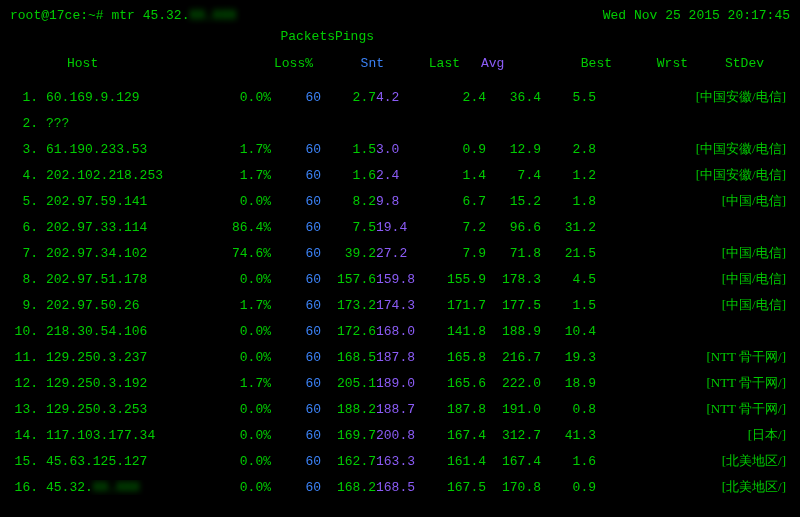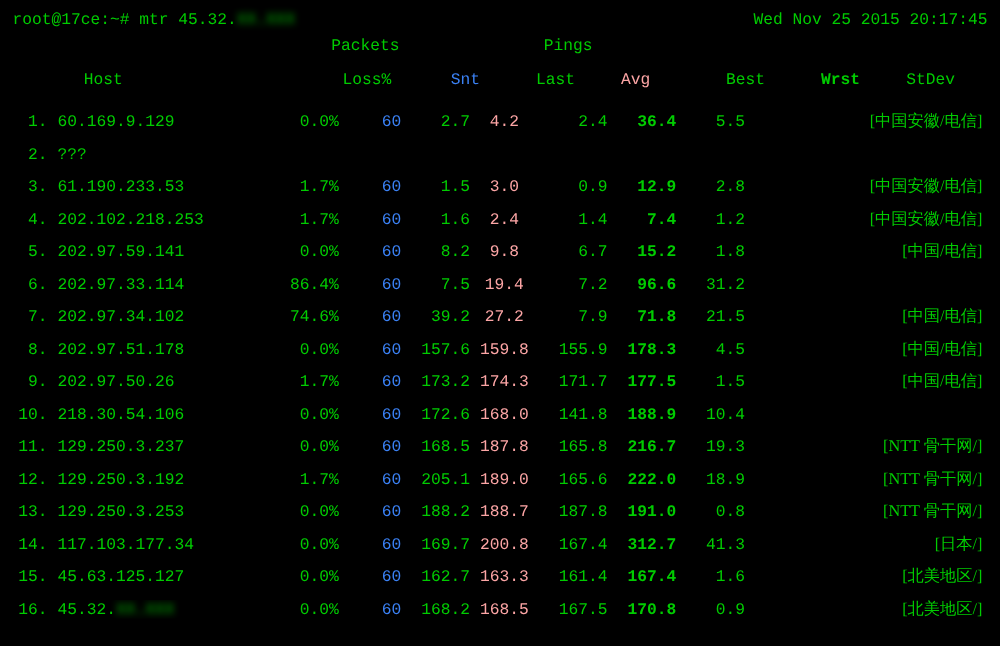--- a/index.html
+++ b/index.html
@@ -19,44 +19,45 @@
     margin-bottom: 6px;
   }
   .blurred {
     color: #0c0;
     filter: blur(3px);
     opacity: 0.9;
   }
   .group-header {
     display: flex;
     margin-bottom: 6px;
+    text-align: right;
   }
   .group-packets { margin-left: 255px; width: 70px; }
-  .group-pings { margin-left: 100px; }
+  .group-pings { }
   .col-header {
     color: #0c0;
     font-weight: normal;
     margin-bottom: 8px;
     display: flex;
     gap: 21px;
   }
   .row {
     display: flex;
     height: 26px;
     align-items: center;
     white-space: nowrap;
   }
   .c-idx  { width: 36px; text-align: right; padding-right: 8px; color:#0c0; }
   .c-host { width: 170px; color:#0c0; overflow:hidden; }
   .c-loss { width: 55px; text-align: right; color:#0c0; }
   .c-snt  { width: 50px; text-align: right; color:#3b82f6; }
   .c-last { width: 55px; text-align: right; color:#0c0; }
-  .c-avg  { width: 55px; text-align: center; color:#fca5a5; }
+  .c-avg  { width: 55px; text-align: left; color:#8b5cf6; }
   .c-best { width: 55px; text-align: right; color:#0c0; }
-  .c-wrst { width: 55px; text-align: right; color:#0c0;font-weight:bold; }
+  .c-wrst { width: 55px; text-align: right; color:#0c0; }
   .c-stdev{ width: 55px; text-align: right; color:#0c0; }
   .c-loc  { flex: 1; text-align: right; color:#0c0; padding-right: 4px; font-family: Liberation Serif, serif; }
 </style>
 </head>
 <body>
 
 <div class="top-line">
   <div>
     <span>root@17ce</span><span>:</span><span>~</span><span># </span><span>mtr 45.32.</span><span class="blurred">XX.XXX</span>
   </div>

